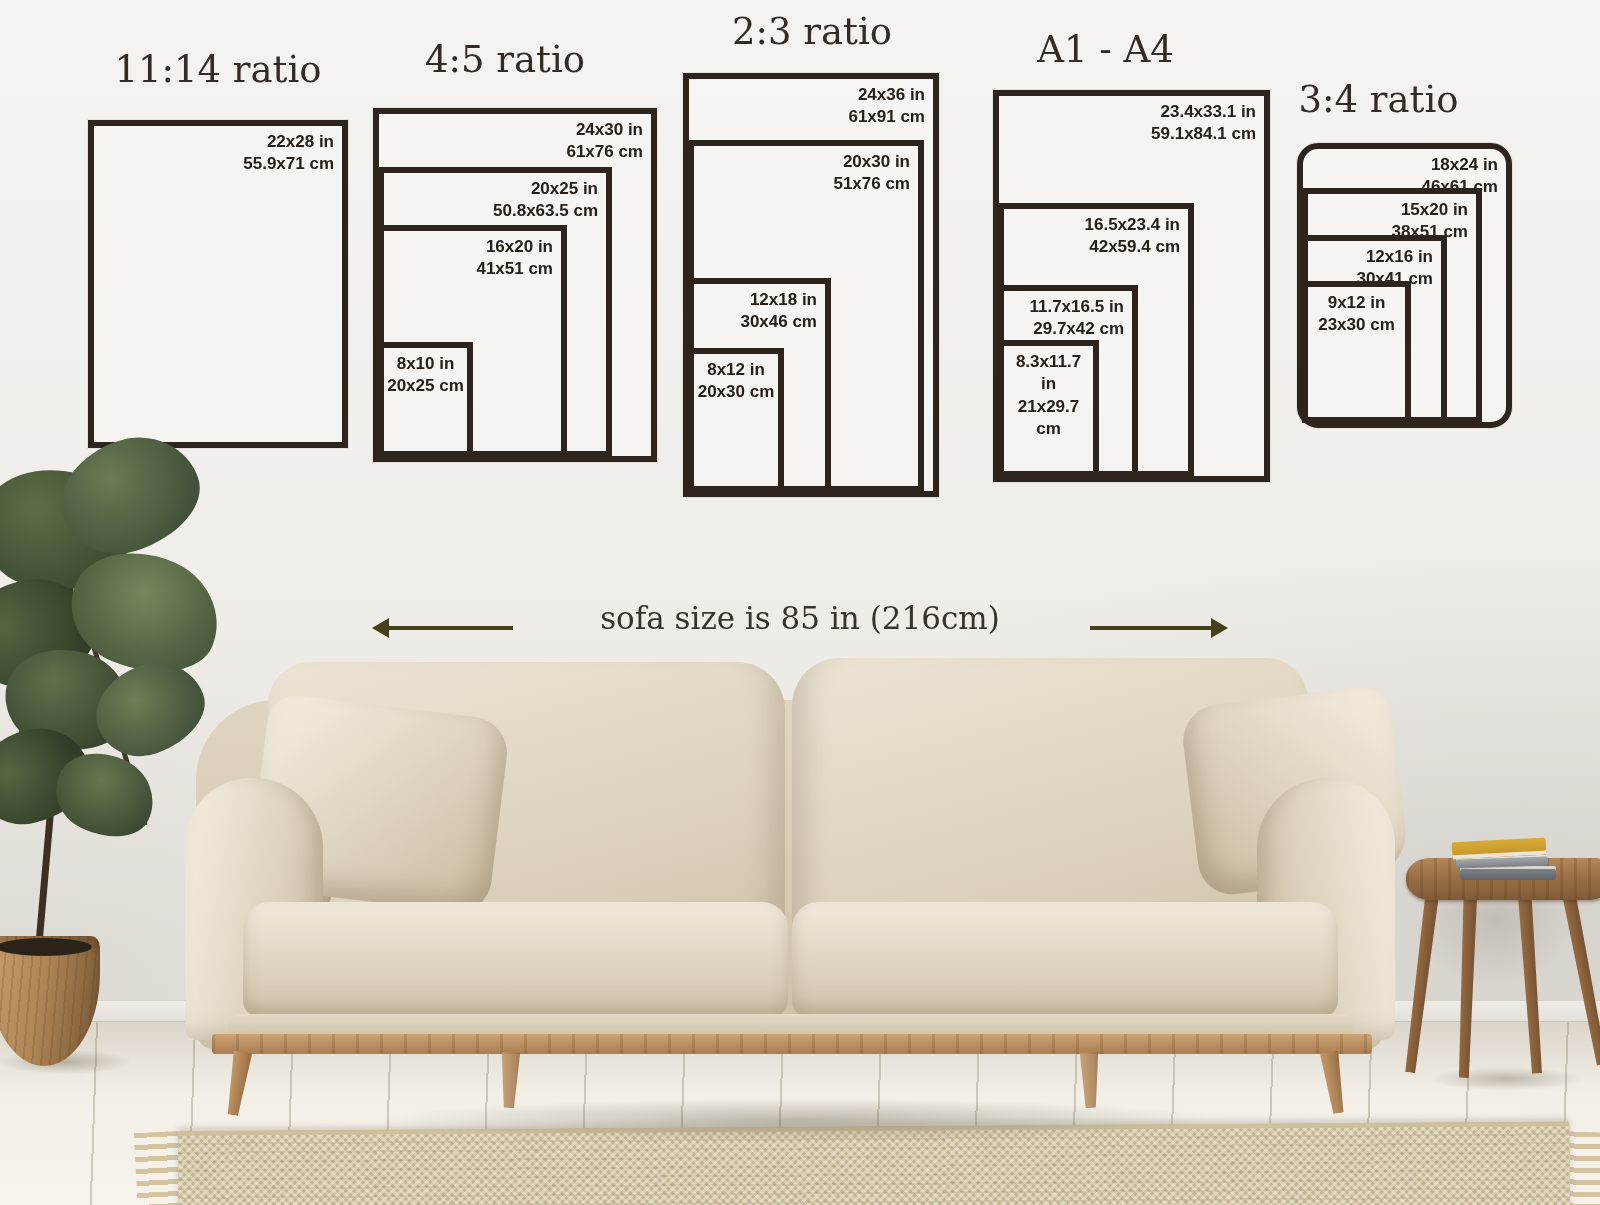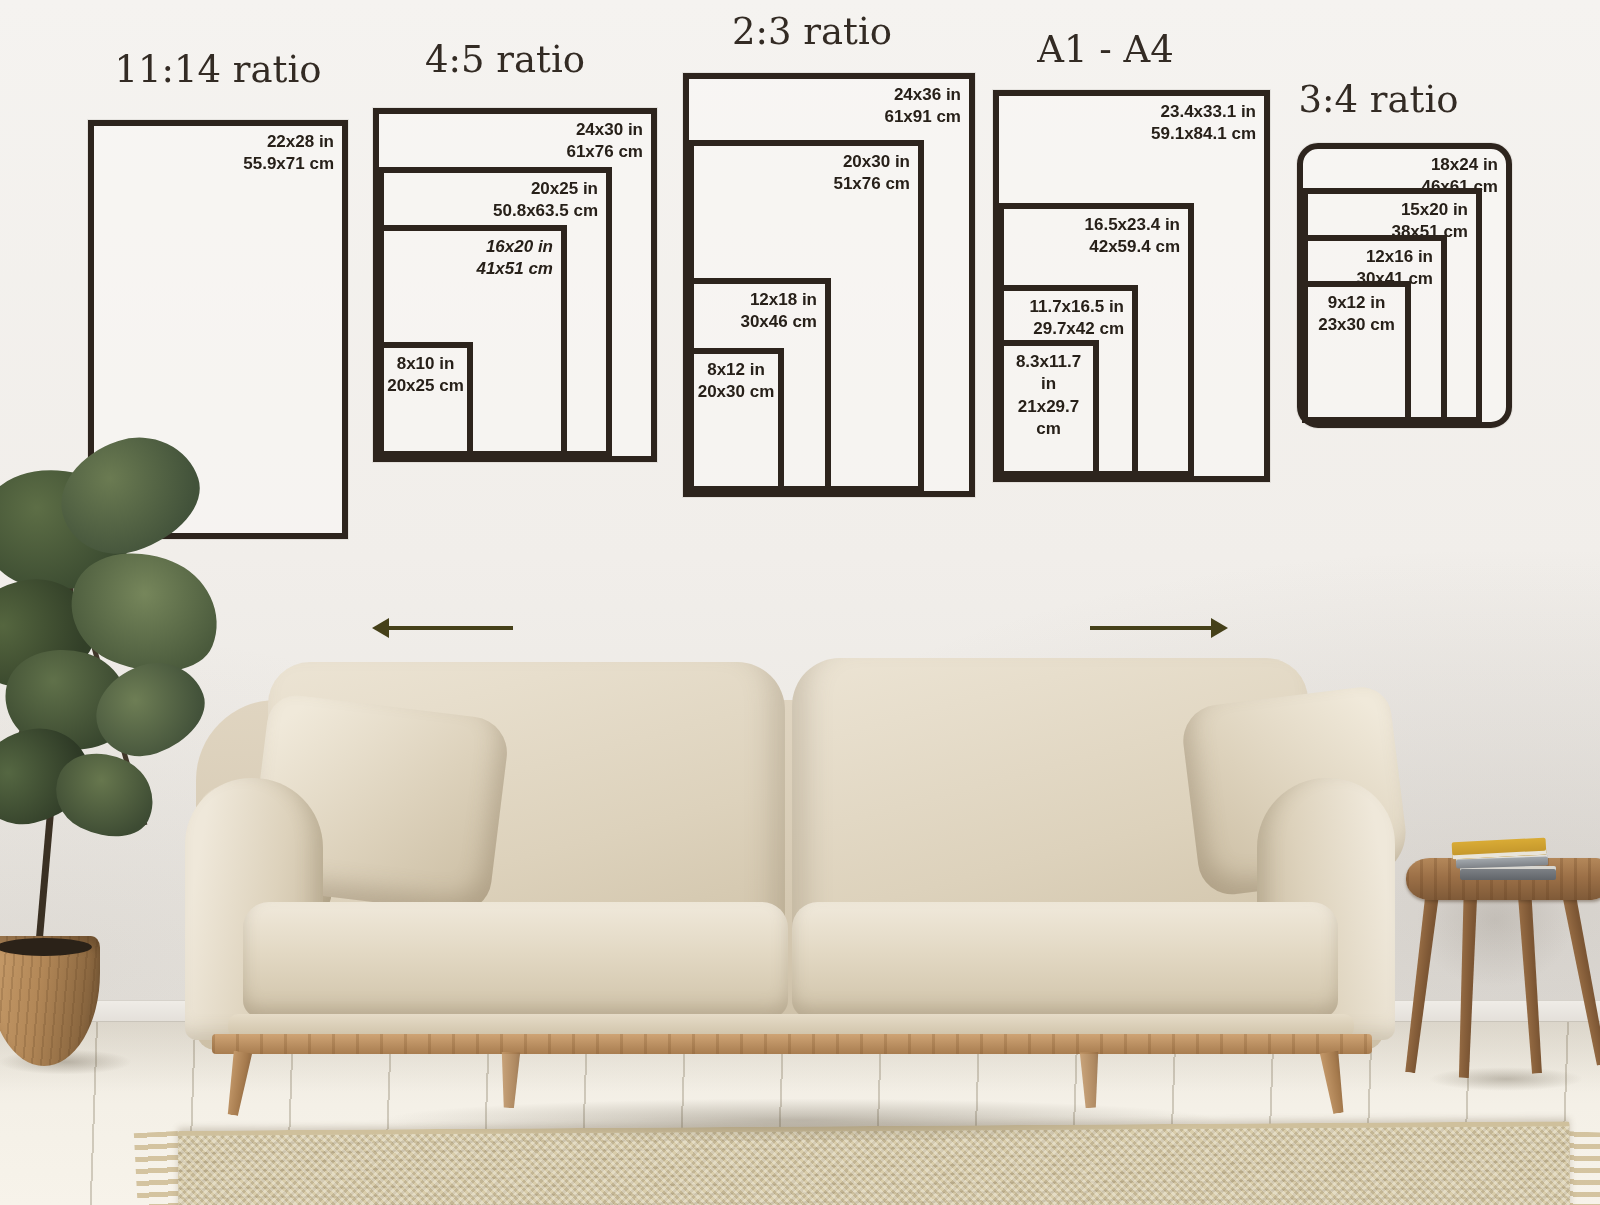--- a/index.html
+++ b/index.html
@@ -84,57 +84,57 @@
   <div class="floor"></div>
   <div class="floor-sheen"></div>
 
   <div class="rug-fringe left"></div>
   <div class="rug-fringe right"></div>
   <div class="rug"></div>
 
   <div id="size-guide">
       <div class="gtitle" style="left: 218px; top: 50px;">11:14 ratio</div>
       <div class="pgroup" style="left: 88px; top: 120px; width: 260px; height: 328px;">
-        <div class="pframe outer" style="width: 260px; height: 419px; left: 0px; top: 0px;">
+        <div class="pframe outer" style="width: 260px; height: 328px; left: 0px; top: 0px;">
           <div class="lab">
             <span>22x28 in</span>
             <span>55.9x71 cm</span>
           </div>
         </div>
       </div>
       <div class="gtitle" style="left: 505px; top: 40px;">4:5 ratio</div>
       <div class="pgroup" style="left: 373px; top: 108px; width: 284px; height: 354px;">
         <div class="pframe outer" style="width: 284px; height: 354px; left: 0px; top: 0px;">
           <div class="lab">
             <span>24x30 in</span>
             <span>61x76 cm</span>
           </div>
         </div>
         <div class="pframe" style="width: 234px; height: 290px; left: 5px; bottom: 5px;">
           <div class="lab">
             <span>20x25 in</span>
             <span>50.8x63.5 cm</span>
           </div>
         </div>
-        <div class="pframe" style="width: 189px; height: 232px; left: 5px; bottom: 5px; font-style: italic;">
+        <div class="pframe" style="width: 189px; height: 232px; left: 5px; bottom: 5px;">
           <div class="lab">
             <span>16x20 in</span>
             <span>41x51 cm</span>
           </div>
         </div>
         <div class="pframe" style="width: 95px; height: 115px; left: 5px; bottom: 5px;">
           <div class="lab narrow">
             <span>8x10 in</span>
             <span>20x25 cm</span>
           </div>
         </div>
       </div>
       <div class="gtitle" style="left: 812px; top: 12px;">2:3 ratio</div>
       <div class="pgroup" style="left: 683px; top: 73px; width: 282px; height: 424px;">
-        <div class="pframe outer" style="width: 292px; height: 424px; left: 0px; top: 0px;">
+        <div class="pframe outer" style="width: 256px; height: 424px; left: 0px; top: 0px;">
           <div class="lab">
             <span>24x36 in</span>
             <span>61x91 cm</span>
           </div>
         </div>
         <div class="pframe" style="width: 236px; height: 352px; left: 5px; bottom: 5px;">
           <div class="lab">
             <span>20x30 in</span>
             <span>51x76 cm</span>
           </div>
@@ -202,20 +202,21 @@
         <div class="pframe" style="width: 109px; height: 142px; left: 5px; bottom: 5px;">
           <div class="lab narrow">
             <span>9x12 in</span>
             <span>23x30 cm</span>
           </div>
         </div>
       </div>
     </div>
 
   <div class="dim-arrow left"></div>
+  <div class="sofa-note">sofa size is 85 in (216cm)</div>
   <div class="dim-arrow right"></div>
 
   <div class="shadow" style="left:220px;top:1090px;width:1160px;height:60px;background:radial-gradient(closest-side,rgba(90,80,62,.35),rgba(0,0,0,0) 72%);"></div>
   <div class="sofa-part" style="left:196px;top:700px;width:1188px;height:350px;border-radius:80px 80px 20px 20px;background:linear-gradient(180deg,#e0d5c1,#cdc0a7);"></div>
   <div class="sofa-part fabric" style="left:268px;top:662px;width:517px;height:300px;border-radius:42px 48px 12px 12px;box-shadow:inset -14px -18px 26px rgba(120,105,80,.25);"></div>
   <div class="sofa-part fabric" style="left:792px;top:658px;width:516px;height:304px;border-radius:48px 42px 12px 12px;box-shadow:inset 14px -18px 26px rgba(120,105,80,.25);"></div>
   <div class="sofa-part" style="left:206px;top:780px;width:118px;height:145px;border-radius:26px;transform:rotate(-10deg);background:linear-gradient(140deg,#e6dcc9,#c9bba0);box-shadow:inset -8px -10px 16px rgba(110,95,70,.3);"></div>
   <div class="sofa-part" style="left:258px;top:706px;width:242px;height:196px;border-radius:30px 36px 34px 46px;transform:rotate(7deg);background:linear-gradient(135deg,#f0e9da 10%,#ddd2bc 55%,#c9bba0 100%);box-shadow:inset -10px -14px 22px rgba(110,95,70,.28);"></div>
   <div class="sofa-part" style="left:1190px;top:696px;width:210px;height:190px;border-radius:36px 30px 46px 34px;transform:rotate(-7deg);background:linear-gradient(225deg,#f0e9da 10%,#ddd2bc 55%,#c9bba0 100%);box-shadow:inset 10px -14px 22px rgba(110,95,70,.28);"></div>
   <div class="sofa-part" style="left:185px;top:778px;width:138px;height:262px;border-radius:66px 70px 14px 12px;background:linear-gradient(100deg,#efe8da 15%,#ddd2bc 60%,#c6b89d);box-shadow:inset -10px -8px 18px rgba(110,95,70,.22);"></div>

